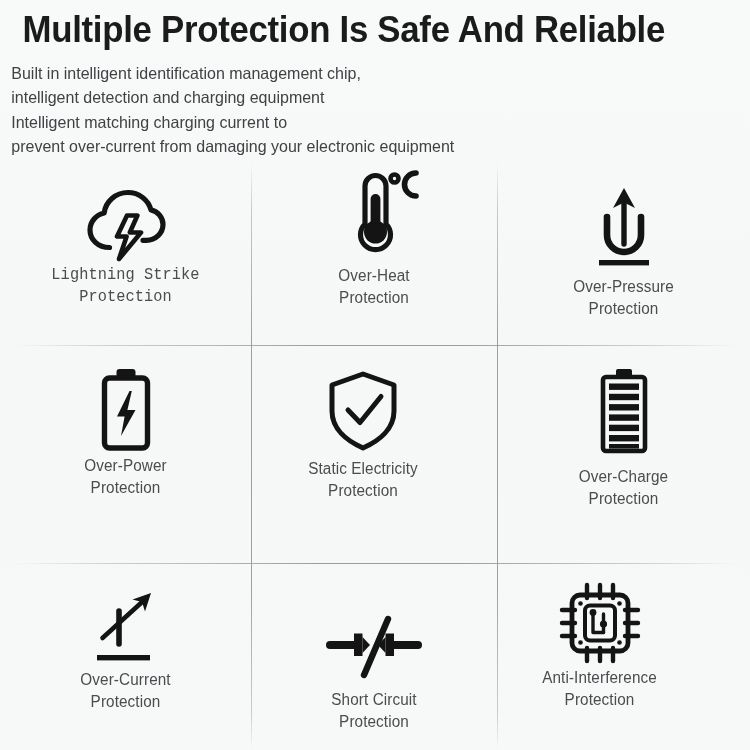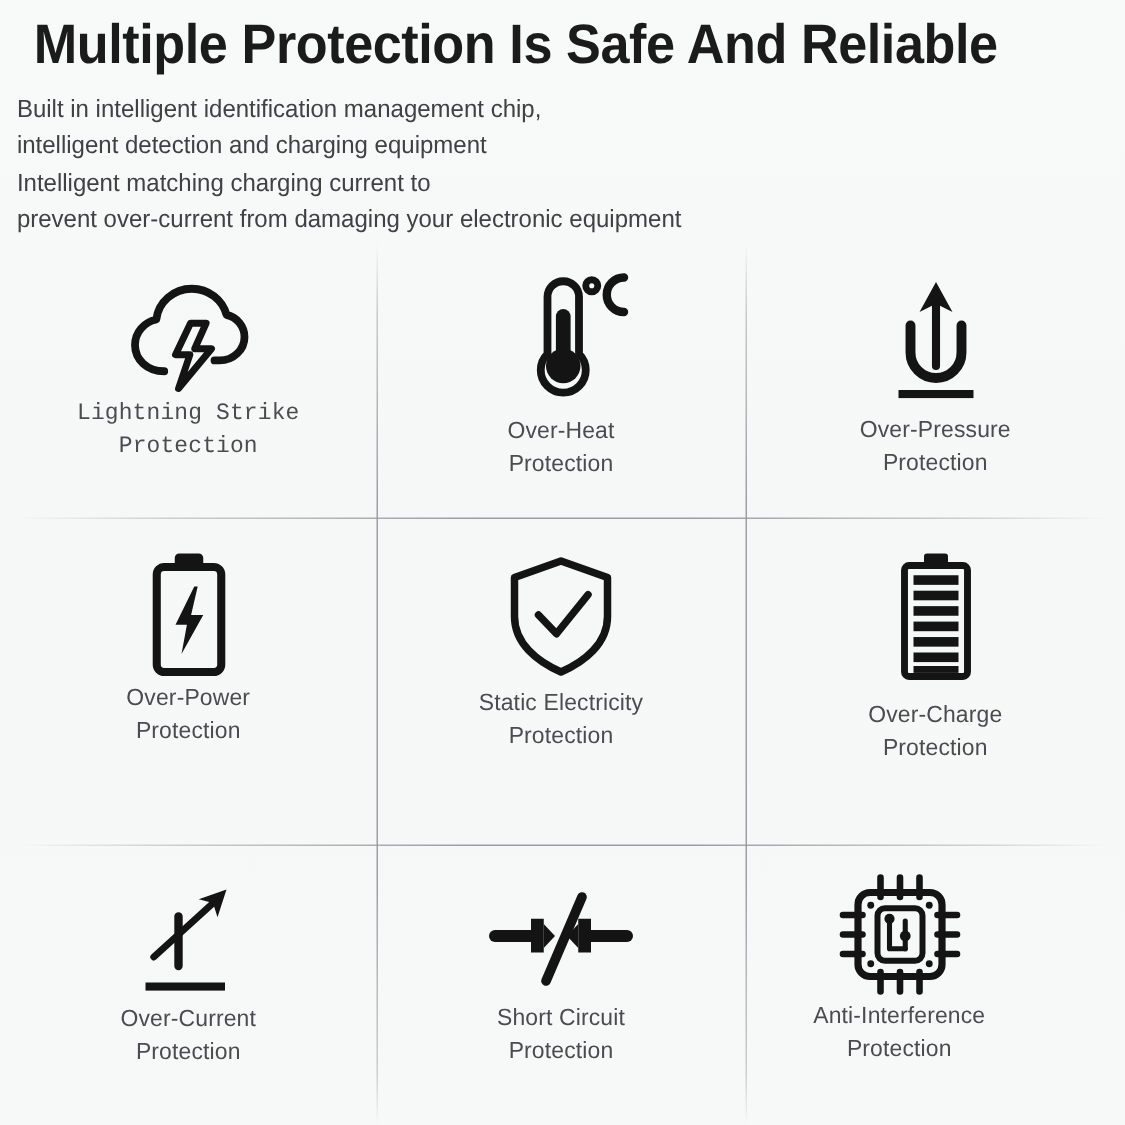--- a/index.html
+++ b/index.html
@@ -152,21 +152,21 @@
 
           <path class="stroke-ico" stroke-width="4.6" d="M44.0 29.5 L34.0 50.5 L43.6 50.5 L36.0 73.0 L58.0 46.5 L46.8 46.5 L54.4 29.5 Z"></path>
         </svg>
       </div>
       <div class="label" style="top:102px;">
         <span>Lightning Strike</span>
         <span class="l2">Protection</span>
       </div>
     </div>
 
-    <div class="cell" style="left:251px; top:12px; width:246px; height:183px;">
+    <div class="cell" style="left:251px; top:0px; width:246px; height:183px;">
       <div class="icon-wrap" style="top:2px; height:100px;">
         <svg width="96" height="98" viewBox="0 0 96 98" aria-hidden="true">
 
           <path class="stroke-ico" stroke-width="5.2" d="M39.0 58.0 L39.0 20.0
                A10.5 10.5 0 0 1 60.0 20.0
                L60.0 58.0
                A15.0 15.0 0 1 1 39.0 58.0 Z"></path>
 
           <circle class="fill-ico" cx="49.5" cy="66.0" r="11.5"></circle>
 
@@ -216,21 +216,21 @@
 
           <path class="fill-ico" d="M34.5 26.0 L22.0 51.5 L29.6 51.5 L26.0 71.0 L40.5 45.0 L32.4 45.0 L36.8 26.0 Z"></path>
         </svg>
       </div>
       <div class="label" style="top:110px;">
         <span>Over-Power</span>
         <span class="l2">Protection</span>
       </div>
     </div>
 
-    <div class="cell" style="left:251px; top:183px; width:246px; height:218px;">
+    <div class="cell" style="left:240px; top:183px; width:246px; height:218px;">
       <div class="icon-wrap" style="top:24px; height:84px;">
         <svg width="80" height="84" viewBox="0 0 80 84" aria-hidden="true">
 
           <path class="stroke-ico" stroke-width="5.0" d="M40.0 5.0 L71.0 16.0
                L71.0 42.0
                C71.0 60.0 56.0 72.0 40.0 79.0
                C24.0 72.0 9.0 60.0 9.0 42.0
                L9.0 16.0 Z"></path>
 
           <path class="stroke-ico" stroke-width="5.0" d="M25.0 41.0 L37.0 53.5 L58.0 27.5"></path>
@@ -277,21 +277,21 @@
 
           <rect class="fill-ico" x="8.0" y="66.0" width="53" height="5.4"></rect>
         </svg>
       </div>
       <div class="label" style="top:106px;">
         <span>Over-Current</span>
         <span class="l2">Protection</span>
       </div>
     </div>
 
-    <div class="cell" style="left:251px; top:396px; width:246px; height:149px;">
+    <div class="cell" style="left:251px; top:417px; width:246px; height:149px;">
       <div class="icon-wrap" style="top:34px; height:70px;">
         <svg width="96" height="68" viewBox="0 0 96 68" aria-hidden="true">
 
           <path class="stroke-ico" stroke-width="8.0" d="M4.0 30.0 L31.0 30.0"></path>
 
           <path class="fill-ico" d="M28.0 18.5 L36.5 18.5 L36.5 41.0 L28.0 41.0 Z"></path>
           <path class="fill-ico" d="M36.5 22.0 L44.0 30.0 L36.5 38.0 Z"></path>
 
           <path class="stroke-ico" stroke-width="8.0" d="M92.0 30.0 L65.0 30.0"></path>
 

